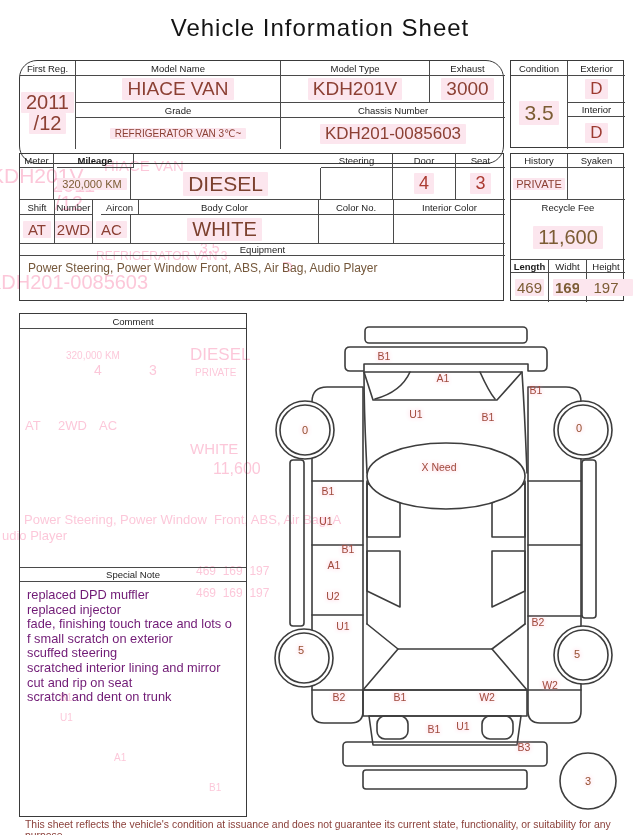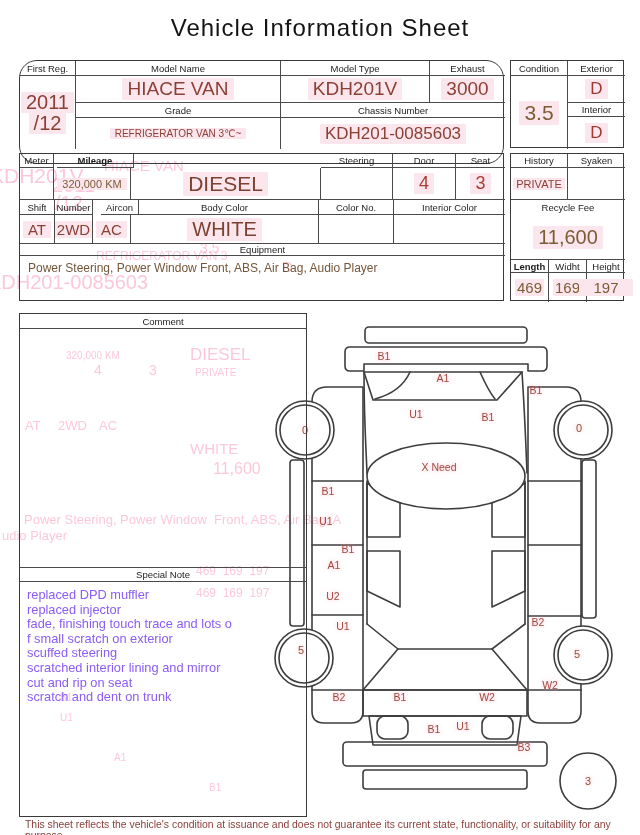--- a/index.html
+++ b/index.html
@@ -14,21 +14,21 @@
   .hdr{font-size:9.5px;color:#1c1c1c;}
   .hl{background:#fce6ee;padding:0 5px;border-radius:1px;white-space:nowrap;}
   .v-red{color:#8c4034;}
   .v-dred{color:#9c3a30;}
   .v-brn{color:#7c5c34;}
   .v-maroon{color:#7c412f;}
   .v-bright{color:#ab3c33;}
   .equip-text{align-items:flex-start;justify-content:flex-start;padding:5px 8px;font-size:12px;color:#74573a;}
   .cmt-hdr{left:0;top:0;width:100%;height:15px;border-bottom:1.2px solid #4a4a4a;display:flex;align-items:center;justify-content:center;font-size:9.5px;color:#1c1c1c;}
   .sn-hdr{left:0;top:253px;width:100%;height:15px;border-top:1.2px solid #4a4a4a;border-bottom:1.2px solid #4a4a4a;display:flex;align-items:center;justify-content:center;font-size:9.5px;color:#1c1c1c;}
-  .notes{left:0;top:272px;width:100%;padding:2px 4px 0 7px;font-size:12.8px;line-height:14.6px;color:#8b5cf6;}
+  .notes{left:0;top:272px;width:100%;padding:2px 4px 0 7px;font-size:12.8px;line-height:14.6px;color:#701a75;}
   .footer{left:25px;top:819px;width:610px;font-size:10.4px;color:#8a3f39;}
   .ghost{position:absolute;color:rgba(248,130,170,0.45);white-space:pre;z-index:5;font-family:"Liberation Sans","DejaVu Sans",sans-serif;}
   #ghost-layer{left:0;top:0;width:640px;height:835px;z-index:5;pointer-events:none;}
   svg .shape{stroke:#3d3d3d;stroke-width:1.6;fill:none;stroke-linejoin:round;stroke-linecap:round;}
   svg .fillw{fill:#ffffff;}
   svg .dlabel{font-family:"Liberation Sans","DejaVu Sans",sans-serif;font-size:10.5px;fill:#a04a3c;
       text-anchor:middle;text-shadow:0 0 4px rgba(255,170,195,0.9);}
   svg .wheel{font-size:11px;fill:#96502f;}
 </style>
 </head>
@@ -168,29 +168,29 @@
   <div class="cell hdr" style="left:0;top:46px;width:114px;height:15px;">Recycle Fee</div>
   <div class="cell bb" style="left:0;top:61px;width:114px;height:45px;font-size:20px;">
     <span class="hl v-brn">11,600</span>
   </div>
   <div class="cell hdr br bb" style="left:0;top:106px;width:38px;height:13px;font-weight:bold;">Length</div>
   <div class="cell hdr br bb" style="left:38px;top:106px;width:38px;height:13px;text-align:right;">Widht</div>
   <div class="cell hdr bb" style="left:76px;top:106px;width:38px;height:13px;">Height</div>
   <div class="cell br" style="left:0;top:119px;width:38px;height:29px;font-size:15px;">
     <span class="hl v-brn" style="padding:0 2px;">469</span>
   </div>
-  <div class="cell br" style="left:38px;top:119px;width:38px;height:29px;font-size:15px;">
+  <div class="cell br" style="left:38px;top:119px;width:38px;height:29px;font-size:15px;font-weight:bold;">
     <span class="hl v-brn" style="padding:0 2px;">169</span>
   </div>
   <div class="cell" style="left:76px;top:119px;width:38px;height:29px;font-size:15px;">
     <span class="hl v-brn" style="padding:0 14px;">197</span>
   </div>
 </div>
 
-<div class="abs tbl" style="left:19px;top:313px;width:288px;height:504px;">
+<div class="abs tbl" style="left:19px;top:313px;width:228px;height:504px;">
   <div class="abs cmt-hdr">Comment</div>
   <div class="abs sn-hdr">Special Note</div>
   <div class="abs notes">
     <div>replaced DPD muffler</div>
     <div>replaced injector</div>
     <div>fade, finishing touch trace and lots o</div>
     <div>f small scratch on exterior</div>
     <div>scuffed steering</div>
     <div>scratched interior lining and mirror</div>
     <div>cut and rip on seat</div>

